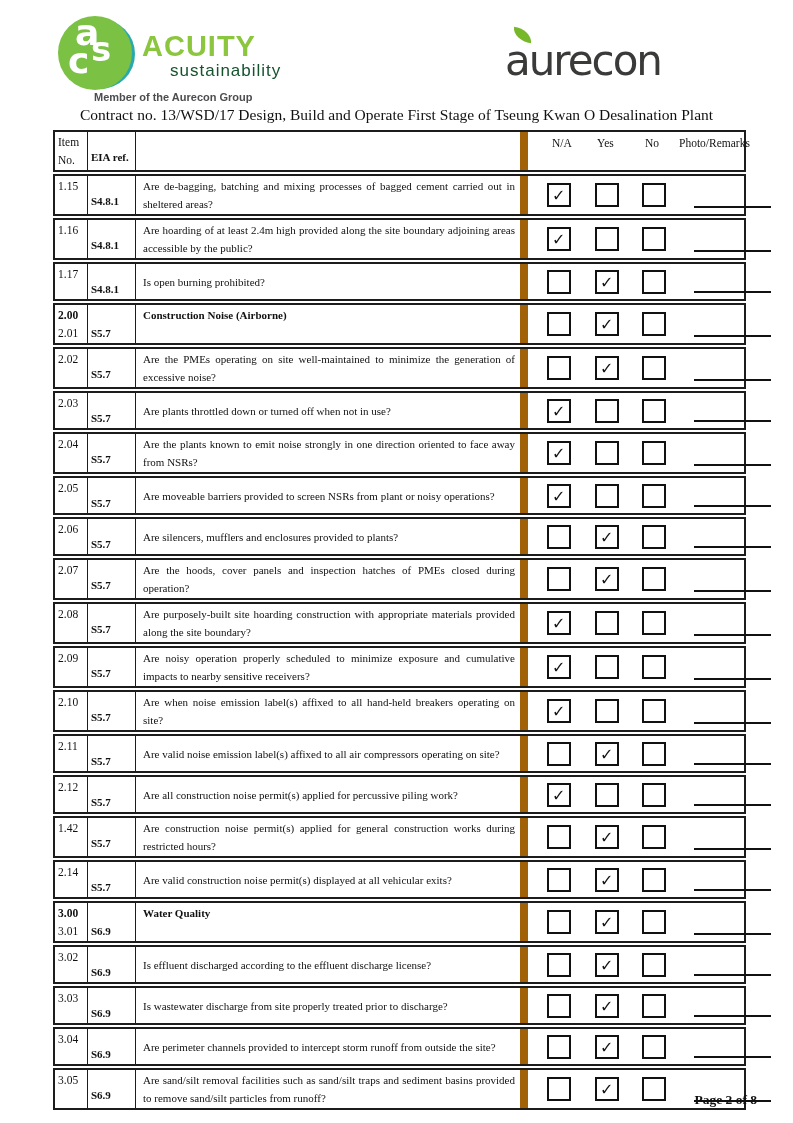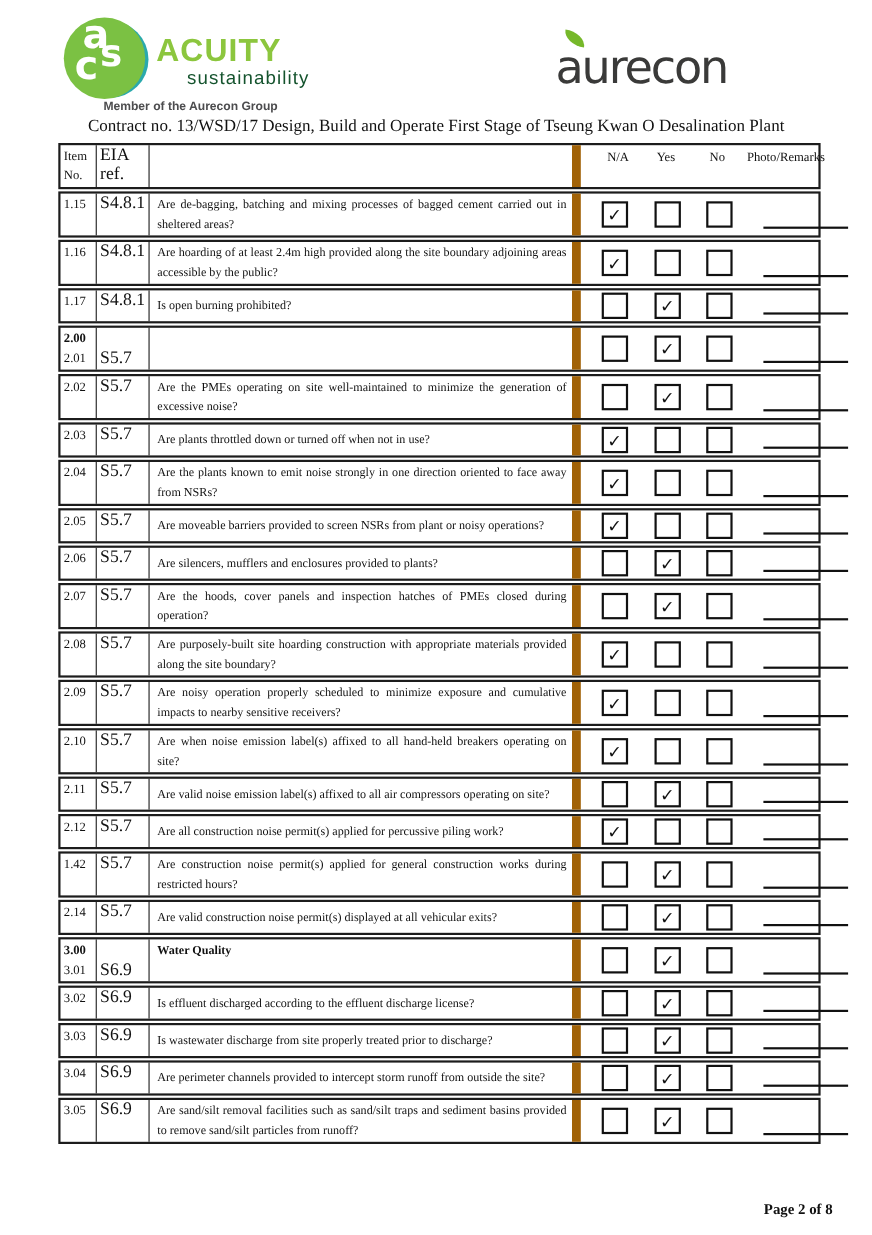--- a/index.html
+++ b/index.html
@@ -31,21 +31,21 @@
   .aurecon-word { position:absolute; left:0; top:10px; font-family:"DejaVu Sans", sans-serif; font-weight:normal; font-size:42px; letter-spacing:-2px; color:#3a3a39; }
 
   
   .doc-title { position:absolute; top:106px; left:0; width:100%; text-align:center; font-weight:normal; font-size:15.5px; }
 
   
   .checklist { position:absolute; top:130px; left:33px; width:693px;margin-left:20px; }
   .trow { display:flex; border:2px solid #1c1c1c; margin-bottom:2px; background:#fff; min-height:32px; }
   .trow.thead { min-height:40px; }
   .c-item { width:33px; flex:0 0 33px; border-right:1.5px solid #1c1c1c; padding:1px 1px 1px 3px; font-size:11.5px; line-height:18px; }
-  .c-eia  { width:48px; flex:0 0 48px; border-right:1.5px solid #1c1c1c; padding:0 1px 1px 3px; font-size:16px; line-height:18px; }
+  .c-eia  { width:48px; flex:0 0 48px; border-right:1.5px solid #1c1c1c; padding:16px 1px 1px 3px; font-size:11px; line-height:18px;font-weight:bold; }
   .c-q    { width:392px; flex:0 0 392px; border-right:8px solid #a16207; padding:1px 5px 1px 7px; font-size:11px; line-height:18px; display:flex; align-items:center; }
   .c-q .q-wrap { width:100%; }
   .q-text { text-align:justify; }
   .has-section .c-q { align-items:flex-start; }
   .has-section .c-eia { padding-top:19px; }
   .bold { font-weight:bold; }
   .c-checks { flex:1 1 auto; position:relative; }
   .cb { position:absolute; top:50%; transform:translateY(-50%); width:24px; height:24px; border:2.5px solid #111; background:#fff; }
   .cb-na  { left:19px; }
   .cb-yes { left:67px; }
@@ -167,20 +167,21 @@
         <div class="trow has-section">
           <div class="c-item">
             <div class="bold">2.00</div>
             <div>2.01</div>
           </div>
           <div class="c-eia">
             <div>S5.7</div>
           </div>
           <div class="c-q">
             <div class="q-wrap">
+              <div class="bold">Construction Noise (Airborne)</div>
             </div>
           </div>
           <div class="c-checks">
             <span class="cb cb-na"></span>
             <span class="cb cb-yes">
               <span class="tick">✓</span>
             </span>
             <span class="cb cb-no"></span>
             <span class="remarks-line"></span>
           </div>

